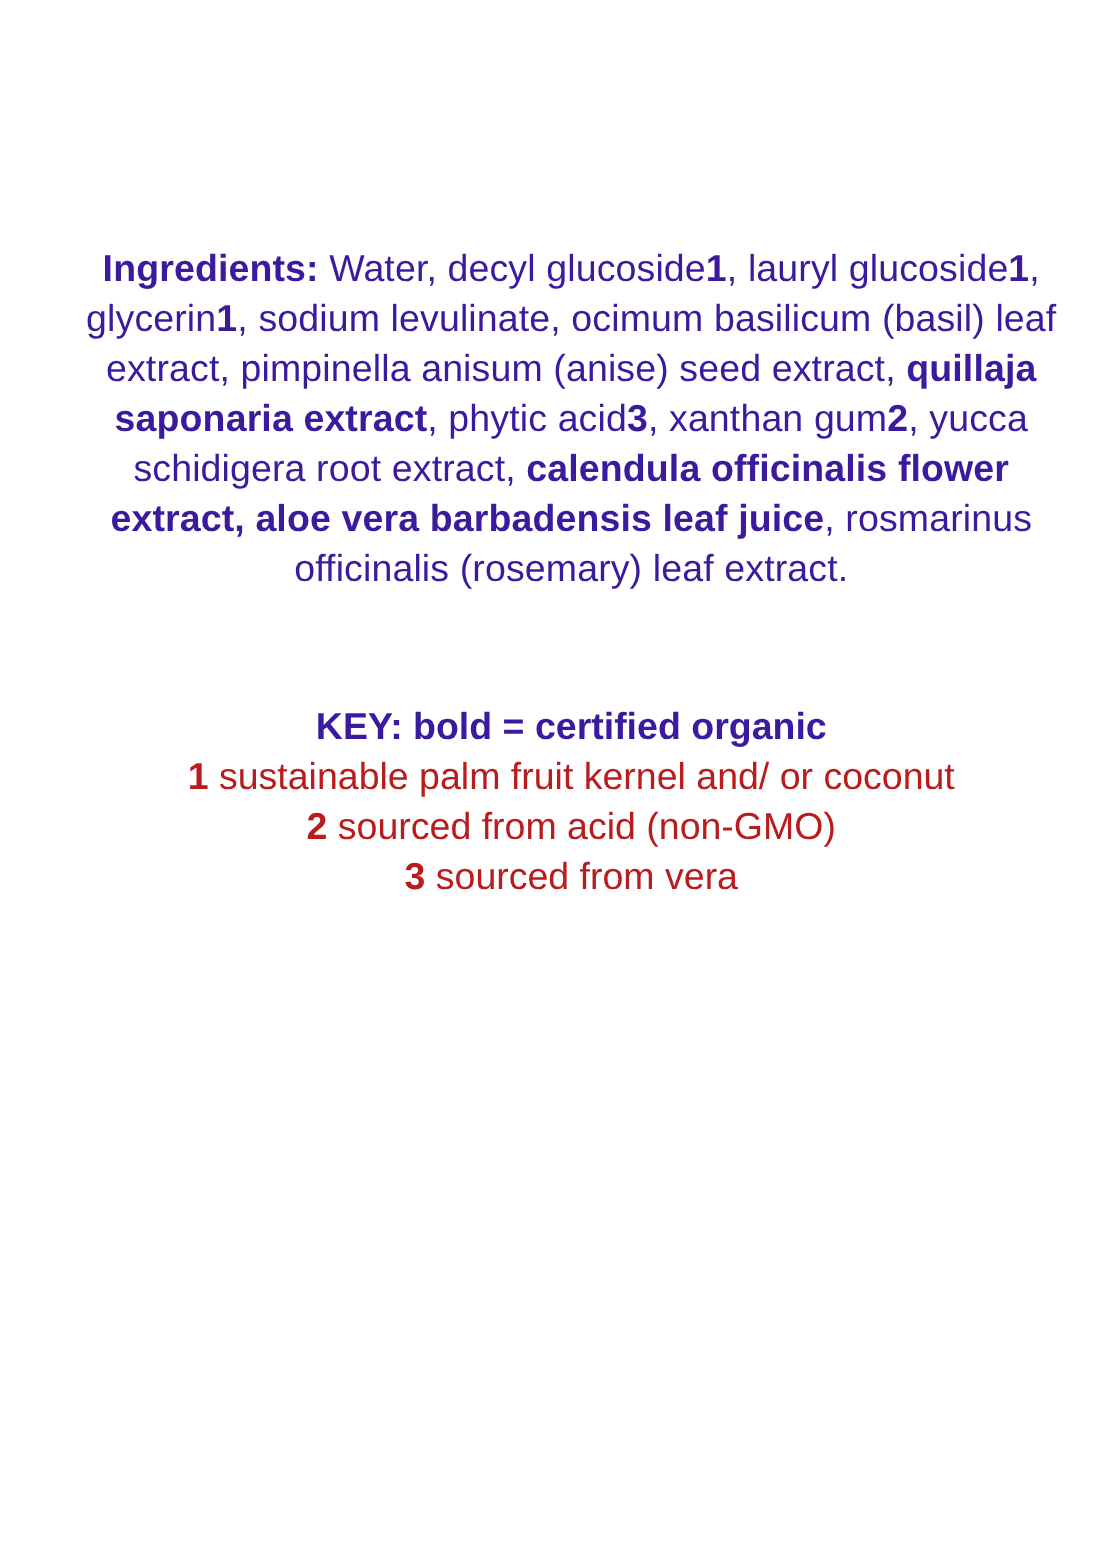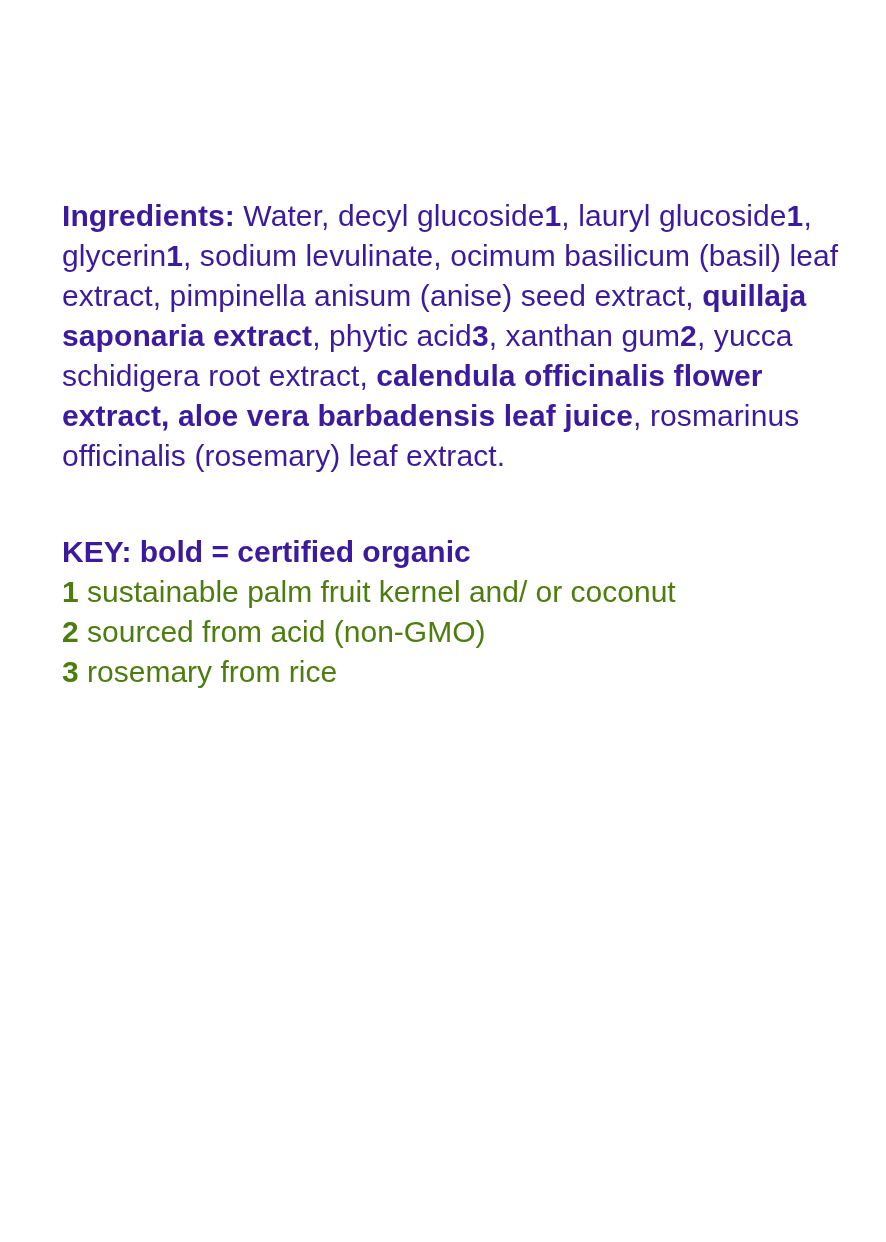--- a/index.html
+++ b/index.html
@@ -12,31 +12,32 @@
     background: #ffffff;
     font-family: "Liberation Sans", sans-serif;
     color: #3b1a9e;
     overflow: hidden;
   }
   .page {
     position: relative;
     width: 886px;
     height: 1242px;
     box-sizing: border-box;
+    text-align: center;
   }
   .block {
     position: absolute;
     left: 62px;
     width: 790px;
   }
   #ingredients-block {
     top: 196px;
   }
   #key-block {
-    top: 532px;
+    top: 562px;
   }
   #free-of-block {
     top: 913px;
   }
   .para {
     font-size: 30px;
     line-height: 40px;
     color: #3b1a9e;
     letter-spacing: 0.1px;
     font-weight: 400;
@@ -49,21 +50,21 @@
     font-size: 30px;
     line-height: 40px;
     font-weight: 700;
     margin: 0;
     color: #3b1a9e;
   }
   .key-line {
     font-size: 30px;
     line-height: 40px;
     margin: 0;
-    color: #4d7c0f;
+    color: #b91c1c;
     font-weight: 400;
   }
   .key-line .marker {
     font-weight: 700;
   }
   .freeof {
     font-size: 30px;
     line-height: 40px;
     font-weight: 700;
     margin: 0;
@@ -83,17 +84,17 @@
 <div class="page">
 
   <div class="block" id="ingredients-block">
     <p class="para"><span class="b">Ingredients:</span><span> Water, decyl glucoside</span><sup class="note">1</sup><span>, lauryl glucoside</span><sup class="note">1</sup><span>, glycerin</span><sup class="note">1</sup><span>, sodium levulinate, ocimum basilicum (basil) leaf extract, pimpinella anisum (anise) seed extract, </span><span class="b">quillaja saponaria extract</span><span>, phytic acid</span><sup class="note">3</sup><span>, xanthan gum</span><sup class="note">2</sup><span>, yucca schidigera root extract, </span><span class="b">calendula officinalis flower extract, aloe vera barbadensis leaf juice</span><span>, rosmarinus officinalis (rosemary) leaf extract.</span></p>
   </div>
 
   <div class="block" id="key-block">
     <p class="key-title">KEY: bold = certified organic</p>
     <p class="key-line"><span class="marker">1</span> <span>sustainable palm fruit kernel and/ or coconut</span></p>
     <p class="key-line"><span class="marker">2</span> <span>sourced from acid (non-GMO)</span></p>
-    <p class="key-line"><span class="marker">3</span> <span>rosemary from rice</span></p>
+    <p class="key-line"><span class="marker">3</span> <span>sourced from vera</span></p>
   </div>
 
 
 </div>
 
 </body></html>

